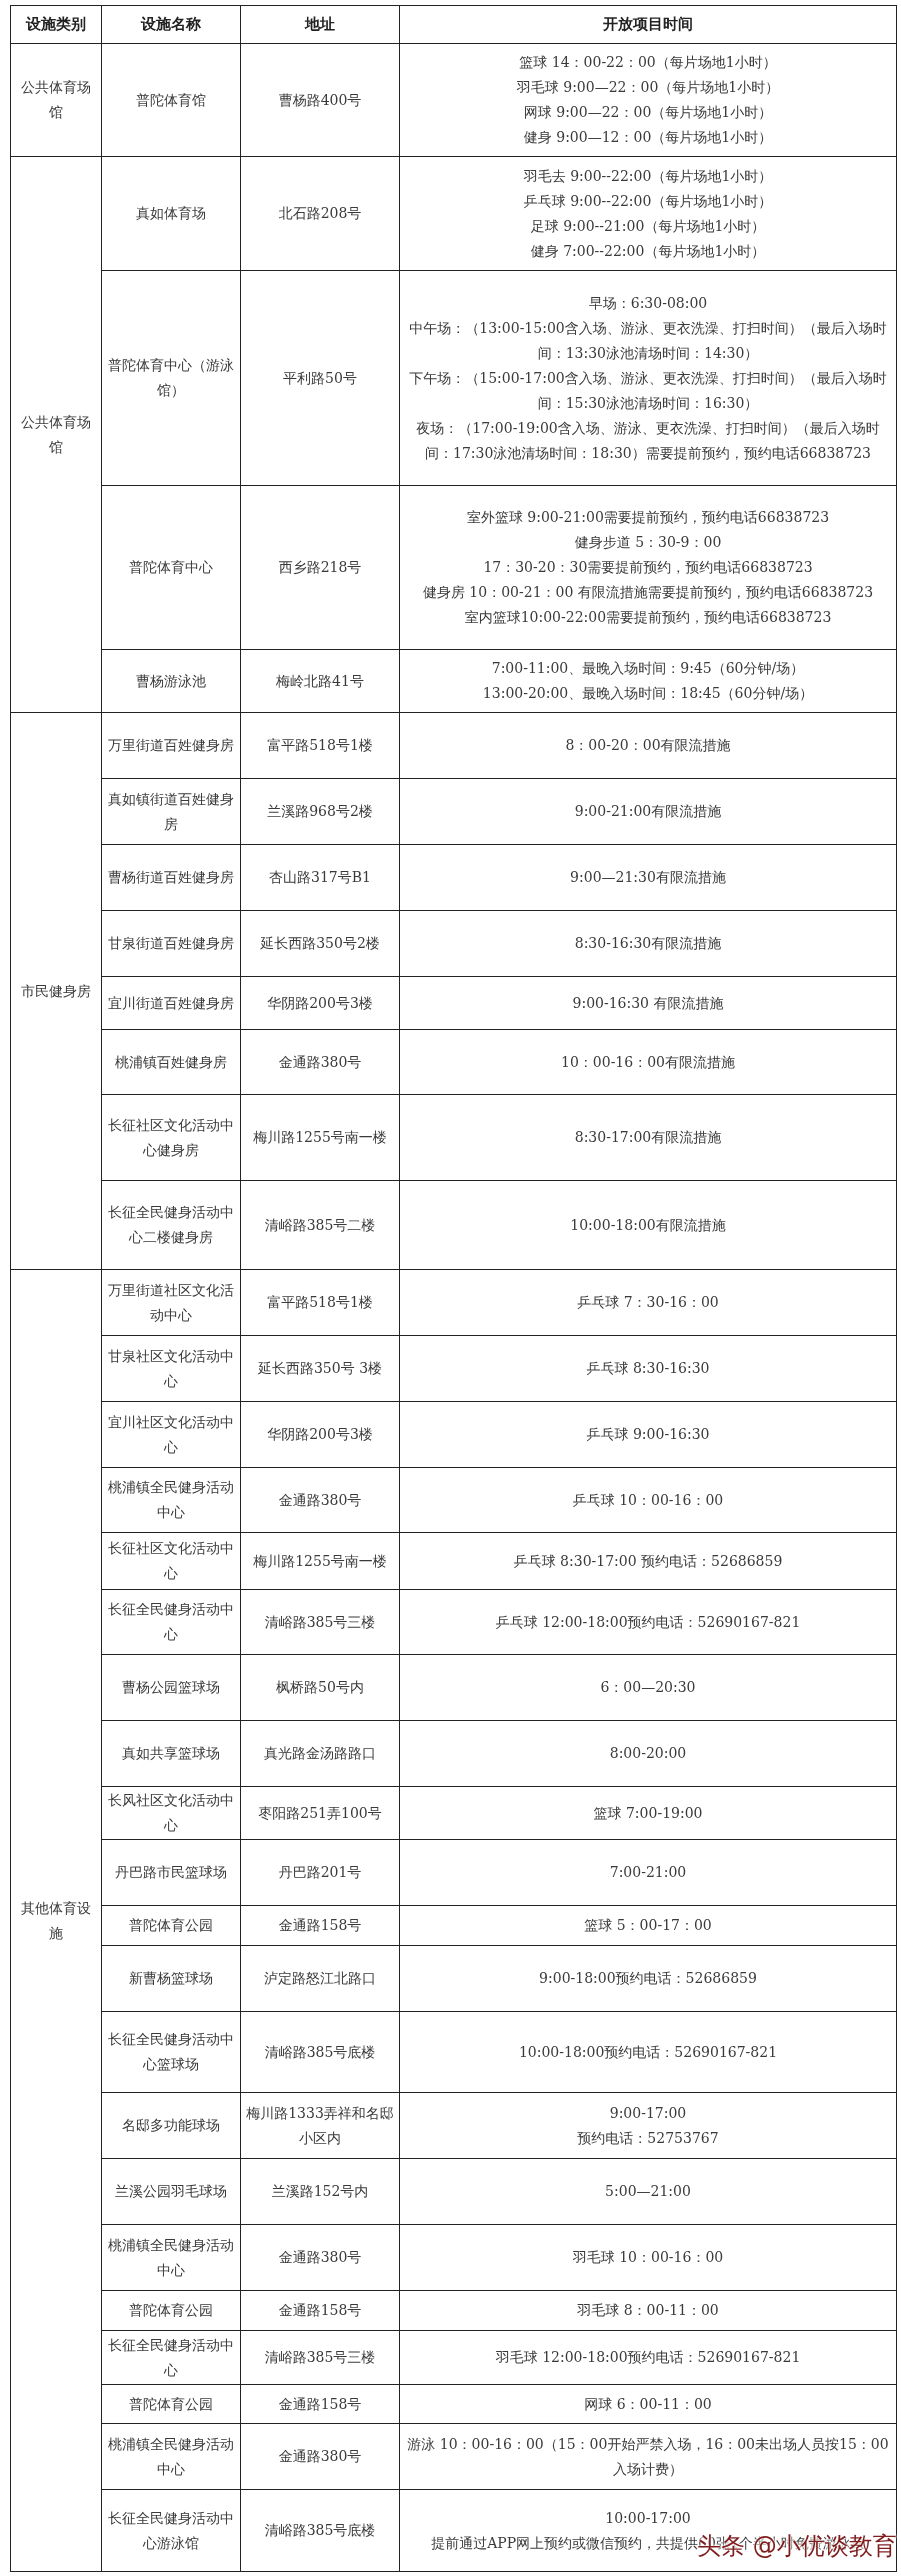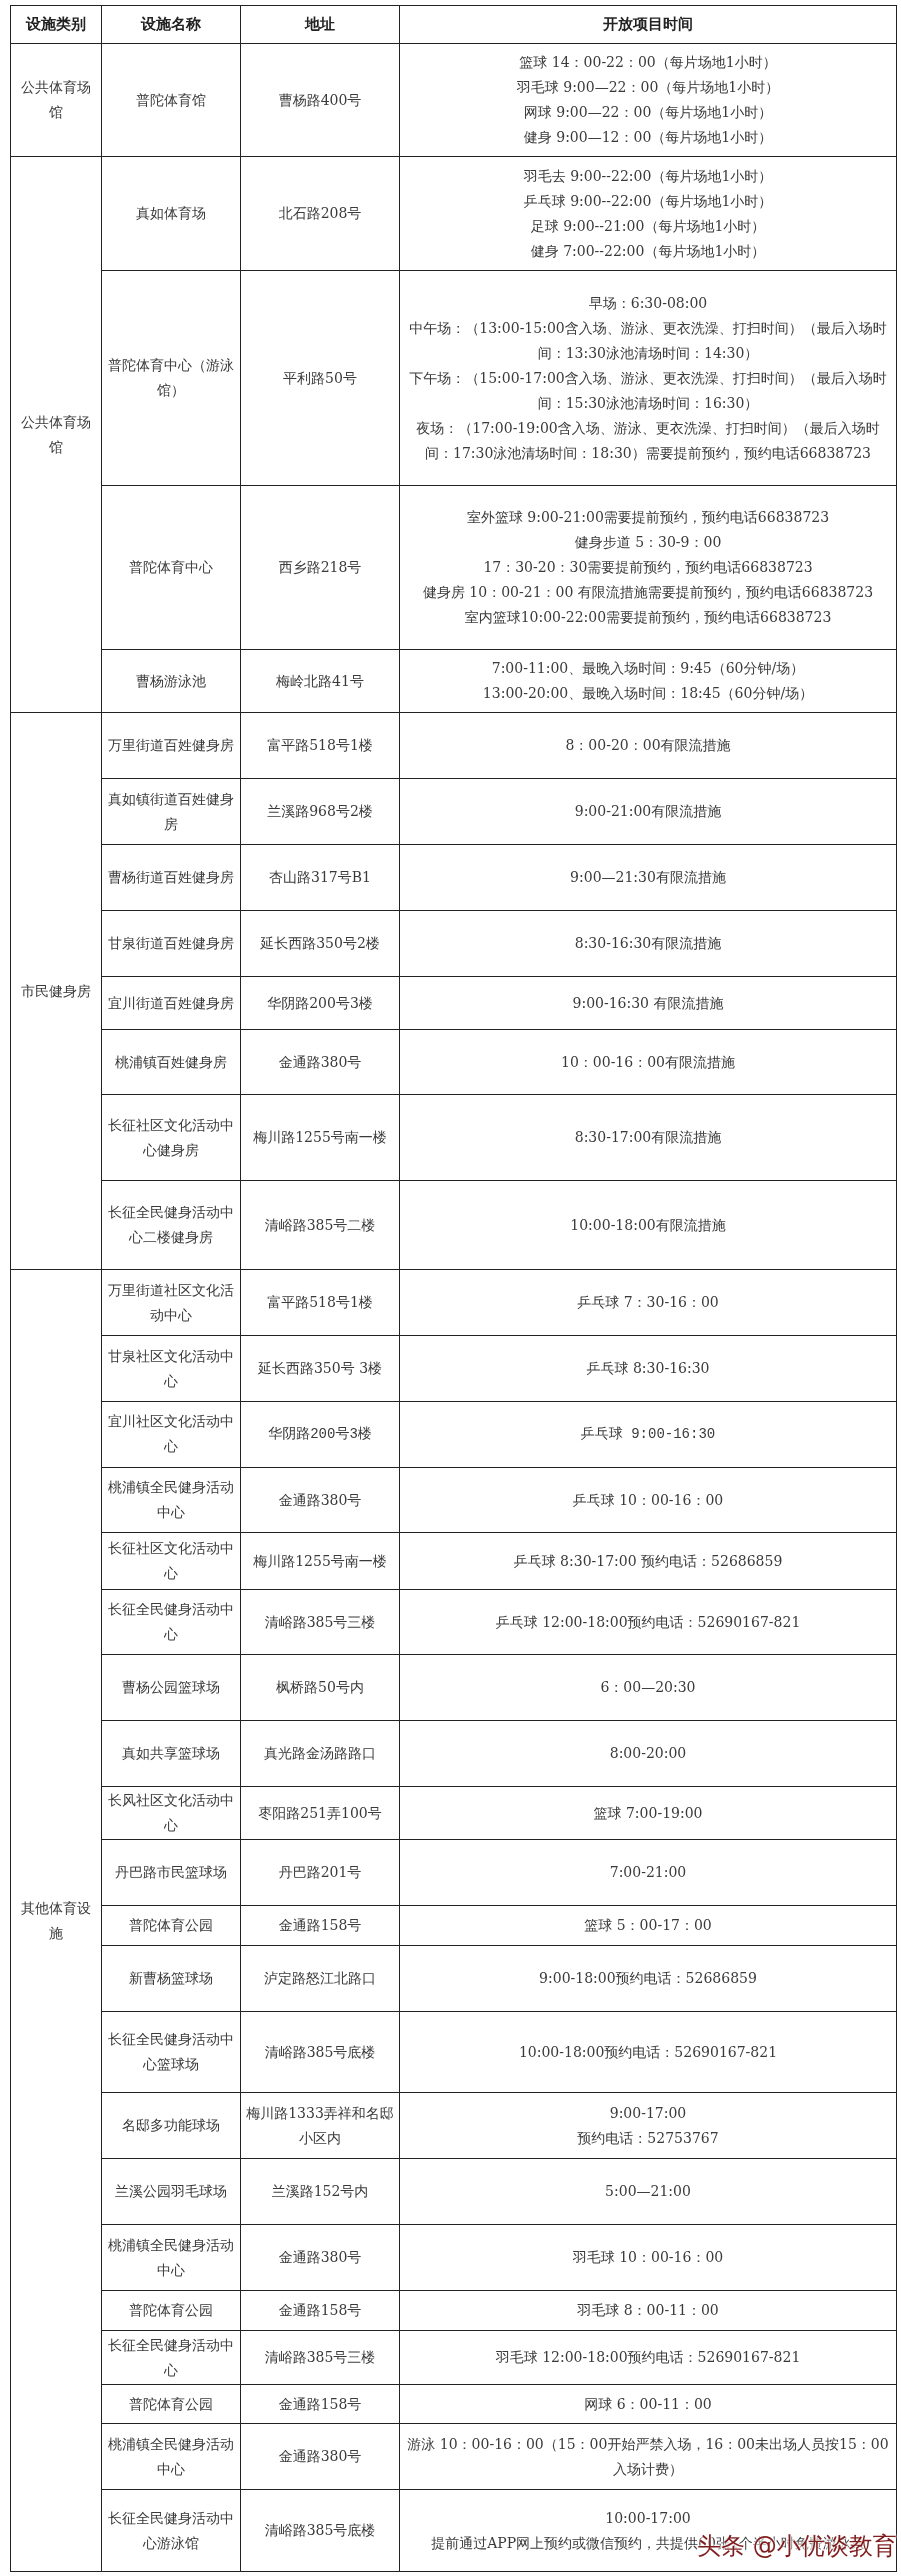--- a/index.html
+++ b/index.html
@@ -159,21 +159,21 @@
           <span class="line">乒乓球 7：30-16：00</span>
         </td>
       </tr>
       <tr style="height: 66px;">
         <td>甘泉社区文化活动中心</td>
         <td>延长西路350号 3楼</td>
         <td>
           <span class="line">乒乓球 8:30-16:30</span>
         </td>
       </tr>
-      <tr style="height: 66px; font-family: Liberation Mono, monospace;">
+      <tr style="height: 66px;">
         <td>宜川社区文化活动中心</td>
         <td>华阴路200号3楼</td>
         <td>
           <span class="line">乒乓球 9:00-16:30</span>
         </td>
       </tr>
       <tr style="height: 65px;">
         <td>桃浦镇全民健身活动中心</td>
         <td>金通路380号</td>
         <td>

